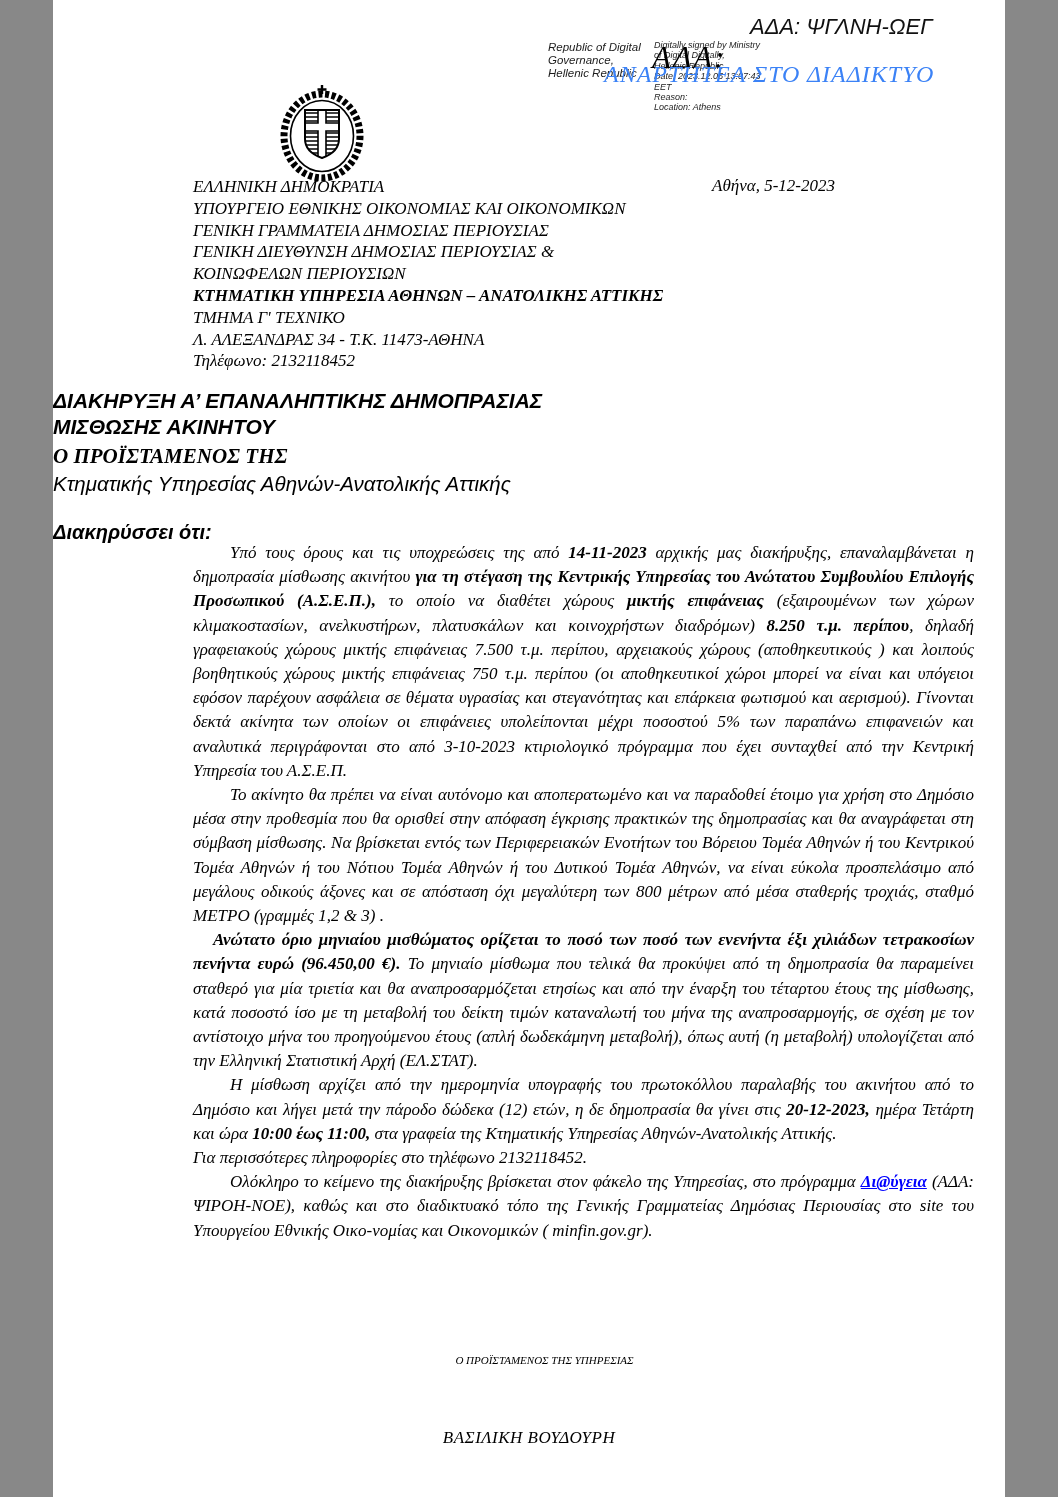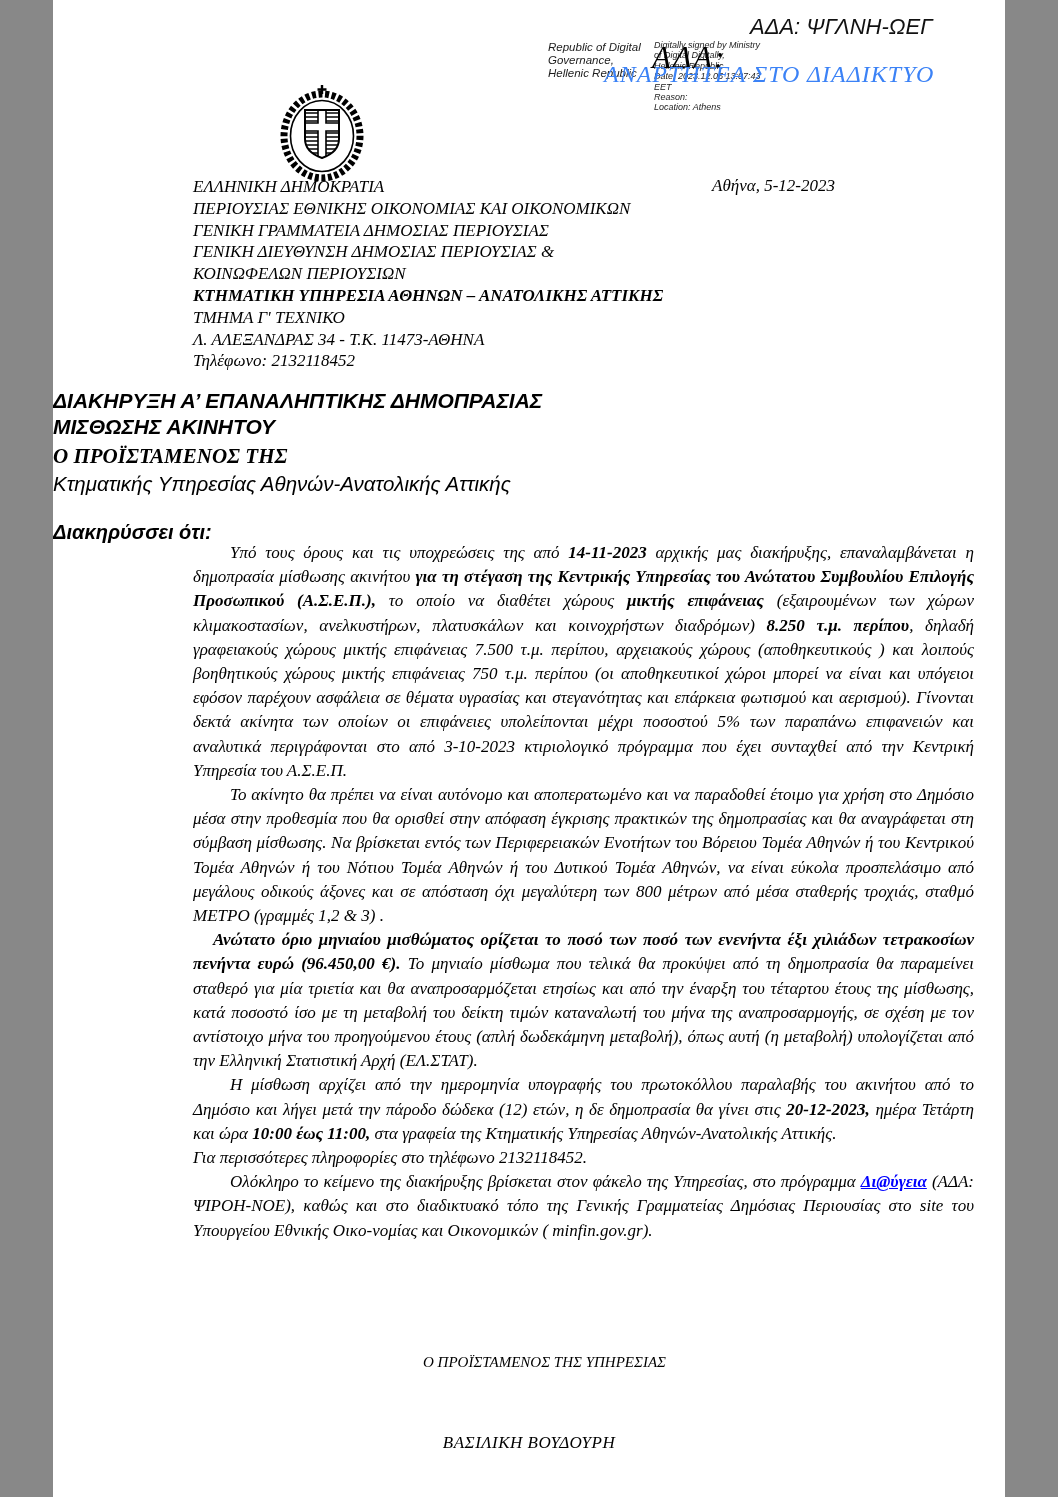--- a/index.html
+++ b/index.html
@@ -63,21 +63,21 @@
   .body-text{
     position:absolute;left:140px;top:541px;width:781px;
     font-size:17px;line-height:24.2px;text-align:justify;
   }
   .para{margin:0;text-indent:37px;}
   .para.small-indent{text-indent:20px;}
   .para.no-indent{text-indent:0;}
   .doc-link{color:#0000ff;font-weight:bold;text-decoration:underline;cursor:pointer;}
   
   .footer{position:absolute;left:0;right:0;top:1354px;text-align:center;}
-  .f-line1{font-size:15px;padding-left:31px;}
+  .f-line1{font-size:11px;padding-left:31px;}
   .f-aa{font-size:16px;margin-top:9px;}
   .f-name{font-size:17px;margin-top:62px;letter-spacing:.5px;}
 </style>
 </head>
 <body>
 
 <div class="page">
 
   <div class="ada-top">ΑΔΑ: ΨΓΛΝΗ-ΩΕΓ</div>
   <div class="ministry-block">
@@ -122,21 +122,21 @@
         <line x1="30" y1="69" x2="64" y2="69"></line>
           <line x1="30" y1="73" x2="64" y2="73"></line>
       </g>
       <path d="M43 26 h8 v13 h13 v8 h-13 v29 h-8 v-29 h-13 v-8 h13 Z" fill="#fff" stroke="#000" stroke-width="1.6"></path>
     </g>
     <path d="M30 26 h34 v29 q0 13 -17 19 q-17 -6 -17 -19 Z" fill="none" stroke="#000" stroke-width="2"></path>
   </svg>
 
   <div class="agency">
       <div>ΕΛΛΗΝΙΚΗ  ΔΗΜΟΚΡΑΤΙΑ</div>
-      <div>ΠΕΡΙΟΥΣΙΑΣ ΕΘΝΙΚΗΣ ΟΙΚΟΝΟΜΙΑΣ ΚΑΙ ΟΙΚΟΝΟΜΙΚΩΝ</div>
+      <div>ΥΠΟΥΡΓΕΙΟ ΕΘΝΙΚΗΣ ΟΙΚΟΝΟΜΙΑΣ ΚΑΙ ΟΙΚΟΝΟΜΙΚΩΝ</div>
       <div>ΓΕΝΙΚΗ ΓΡΑΜΜΑΤΕΙΑ ΔΗΜΟΣΙΑΣ ΠΕΡΙΟΥΣΙΑΣ</div>
       <div>ΓΕΝΙΚΗ ΔΙΕΥΘΥΝΣΗ ΔΗΜΟΣΙΑΣ ΠΕΡΙΟΥΣΙΑΣ &amp;</div>
       <div>ΚΟΙΝΩΦΕΛΩΝ ΠΕΡΙΟΥΣΙΩΝ</div>
       <div class="b">ΚΤΗΜΑΤΙΚΗ ΥΠΗΡΕΣΙΑ ΑΘΗΝΩΝ – ΑΝΑΤΟΛΙΚΗΣ ΑΤΤΙΚΗΣ</div>
       <div>ΤΜΗΜΑ  Γ' ΤΕΧΝΙΚΟ</div>
       <div>Λ. ΑΛΕΞΑΝΔΡΑΣ 34 - Τ.Κ. 11473-ΑΘΗΝΑ</div>
       <div>Τηλέφωνο: 2132118452</div>
     </div>
   <div class="date-place">Αθήνα, 5-12-2023</div>
 

